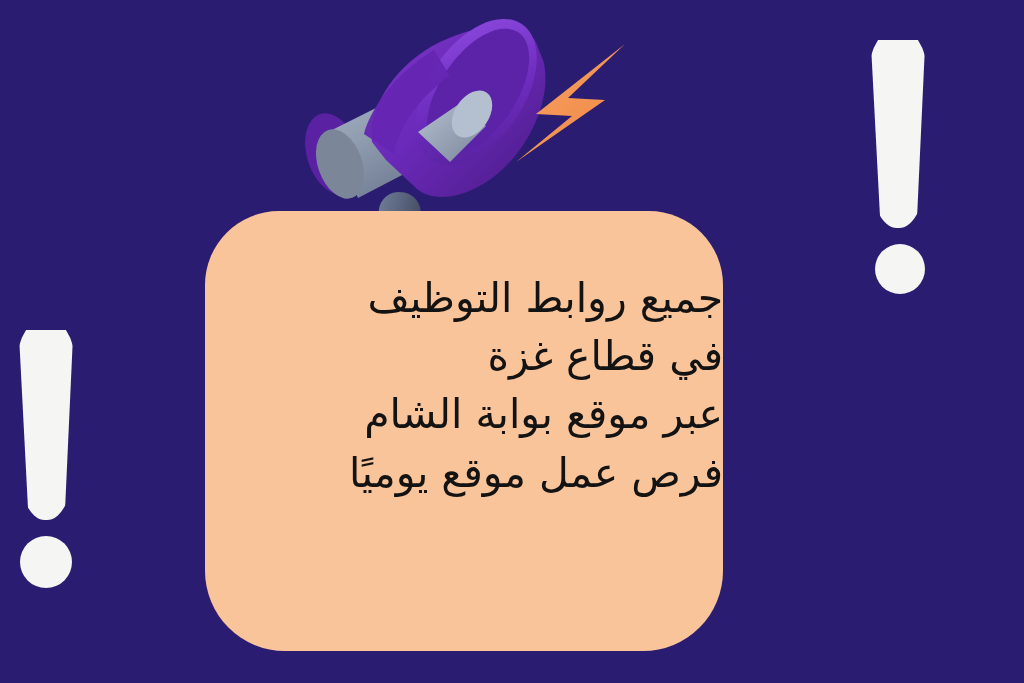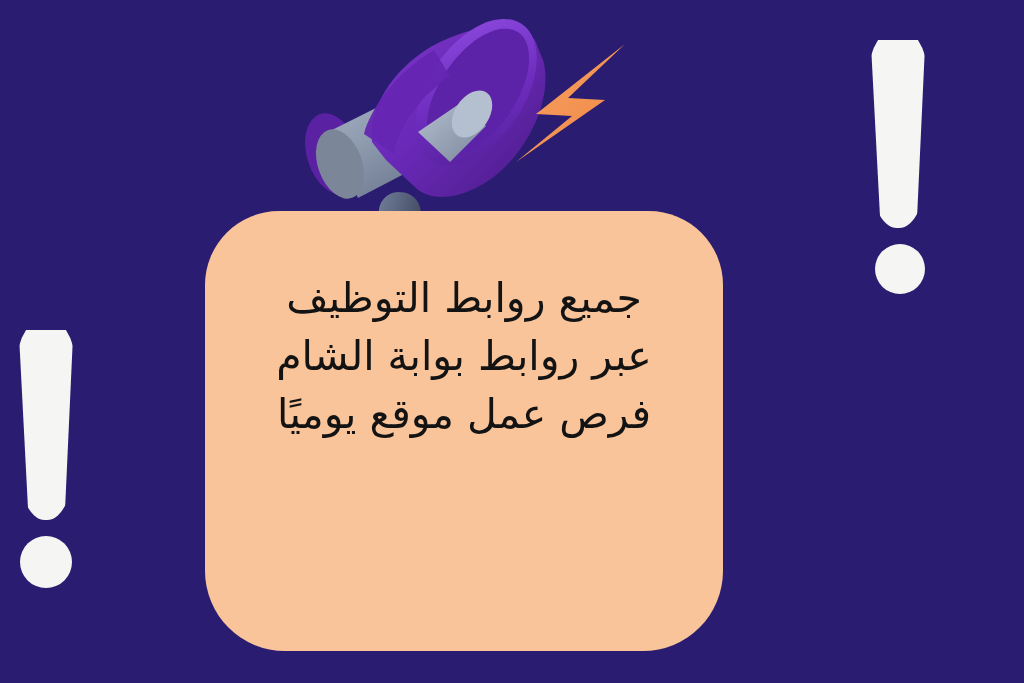--- a/index.html
+++ b/index.html
@@ -116,20 +116,21 @@
     direction: rtl;
     color: #131313;
     font-size: 41px;
     line-height: 1.42;
     font-weight: 500;
     letter-spacing: 0px;
   }
   #card-text .line {
     display: block;
     white-space: nowrap;
+    text-align: right;
   }
 </style>
 </head>
 <body>
 
 <div id="poster">
 
   <div class="bg"></div>
 
   <div class="excl" id="excl-right">
@@ -200,18 +201,19 @@
 
       <rect x="76" y="178" width="42" height="92" rx="20" fill="url(#handleGrad)" transform="rotate(6 97 224)"></rect>
 
       <path d="M325,30 L236,100 L272,102 L216,148 L305,86 L268,84 Z" fill="url(#boltGrad)"></path>
     </svg>
   </div>
 
   <div id="card">
     <div id="card-text">
       <span class="line">جميع روابط التوظيف</span>
-      <span class="line">عبر روابط بوابة الشام</span>
+      <span class="line">في قطاع غزة</span>
+      <span class="line">عبر موقع بوابة الشام</span>
       <span class="line">فرص عمل موقع يوميًا</span>
     </div>
   </div>
 
 </div>
 
 </body></html>

